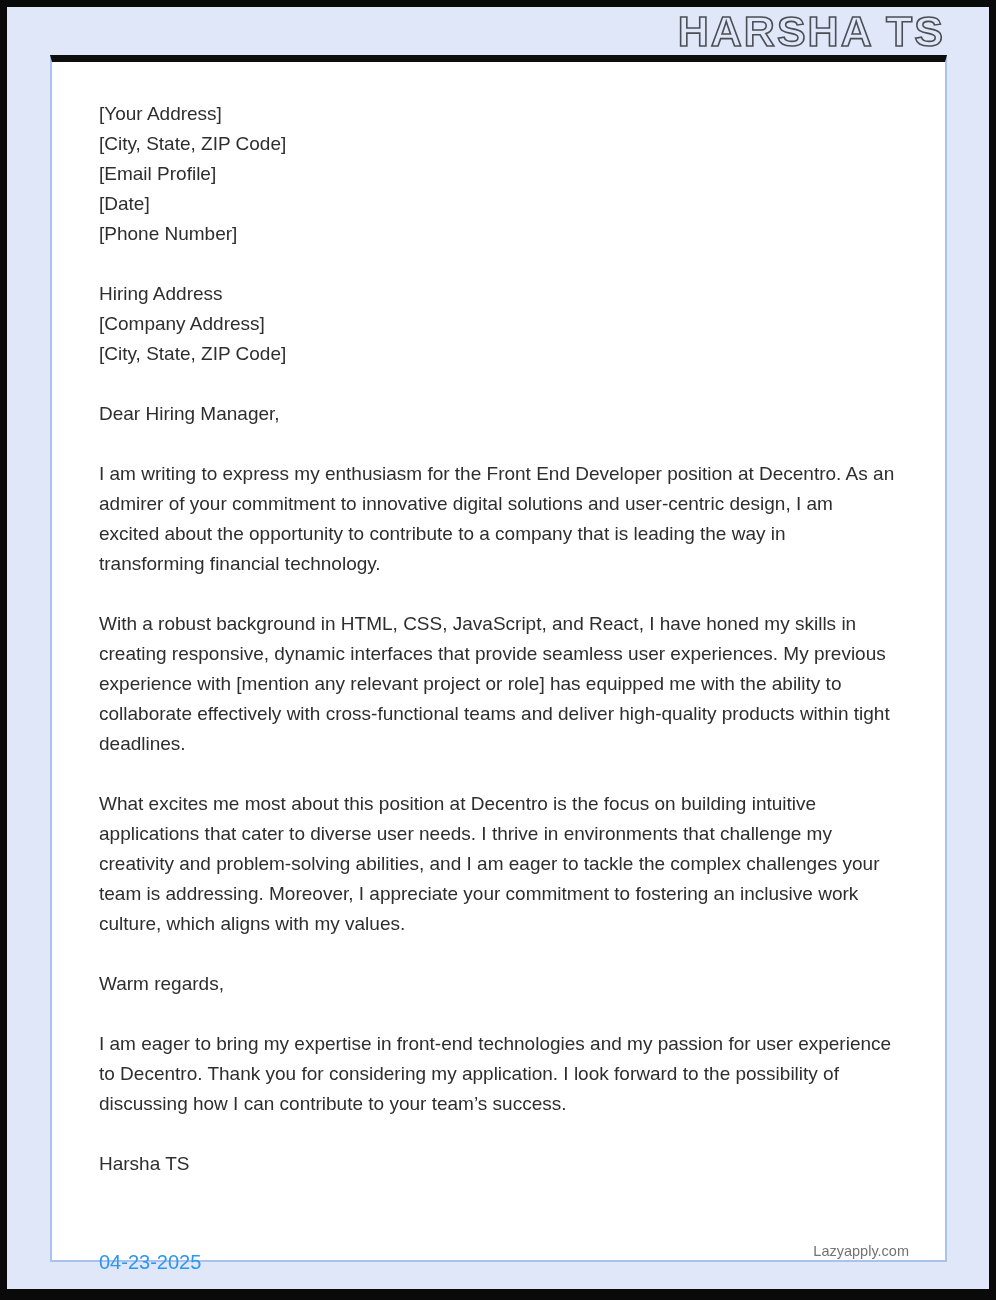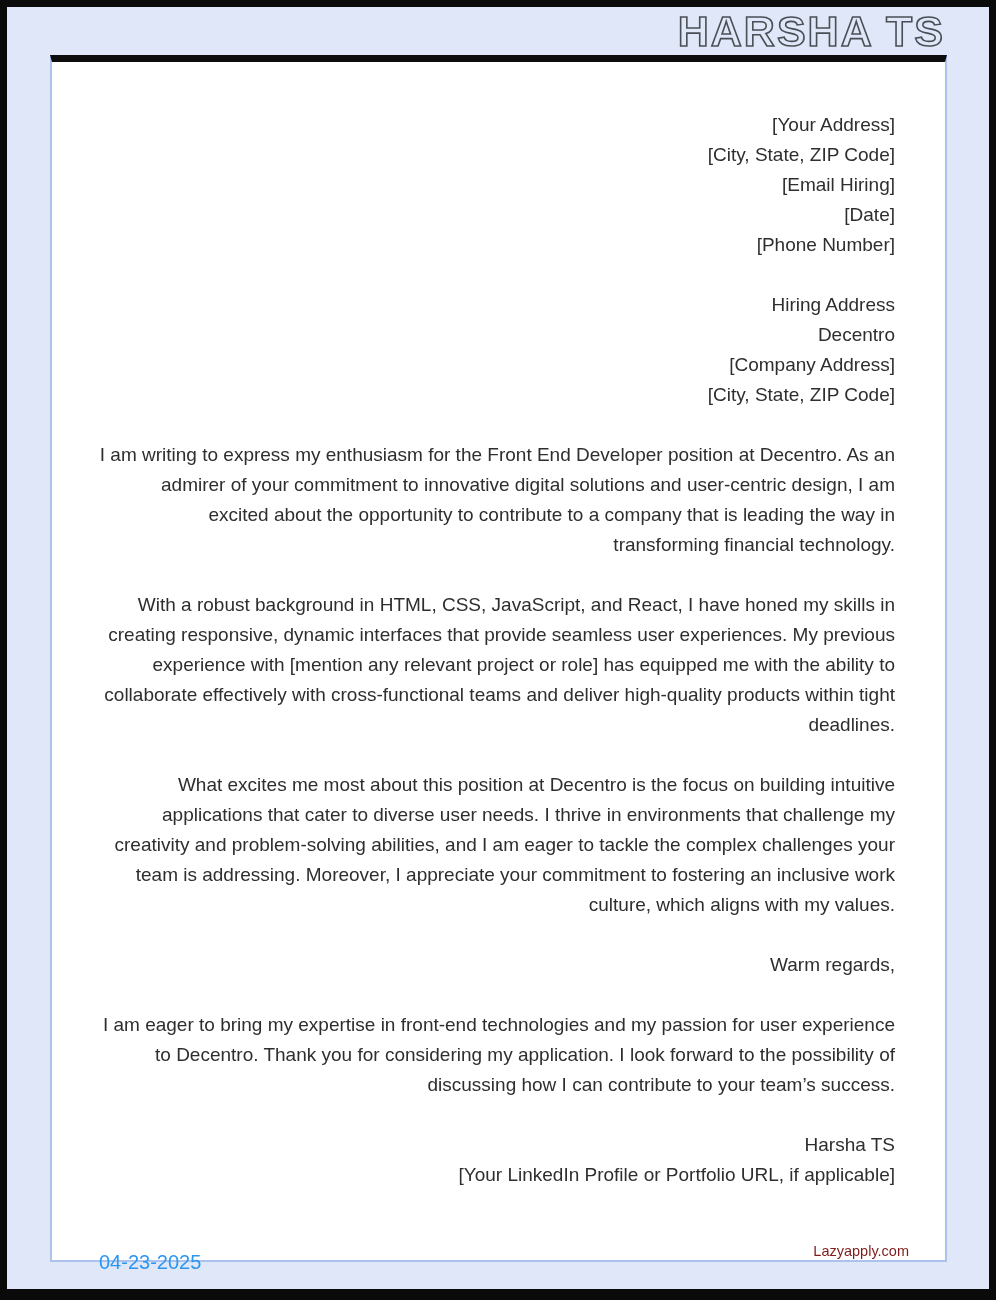--- a/index.html
+++ b/index.html
@@ -41,25 +41,24 @@
     top: 48px;
     width: 897px;
     height: 1207px;
     background: #ffffff;
     border-top: 7px solid #0d0d0d;
     border-left: 2px solid #abc3ec;
     border-right: 2px solid #abc3ec;
     border-bottom: 2px solid #abc3ec;
   }
   .letter-body {
-    padding: 48px 50px 0 47px;
+    padding: 37px 50px 0 47px;
     font-size: 19px;
     line-height: 30px;
     color: #2e2e2e;
-    text-align: right;
   }
   .block { margin-bottom: 30px; }
   .block:last-child { margin-bottom: 0; }
   .line { display: block; }
   .paragraph { display: block; }
   
   .date-stamp {
     position: absolute;
     left: 47px;
     bottom: -16px;
@@ -68,63 +67,64 @@
     color: #2d96f0;
     white-space: nowrap;
     text-align: right;
   }
   
   .watermark {
     position: absolute;
     right: 36px;
     bottom: 1px;
     font-size: 14.5px;
-    color: #7f1d1d;
+    color: #737373;
     white-space: nowrap;
   }
 </style>
 </head>
 <body>
 
 <div class="frame">
   <div class="canvas">
 
     <div class="header-name">HARSHA TS</div>
 
     <div class="page">
       <div class="letter-body">
 
         <div class="block">
           <span class="line">[Your Address]</span>
           <span class="line">[City, State, ZIP Code]</span>
-          <span class="line">[Email Hiring]</span>
+          <span class="line">[Email Profile]</span>
           <span class="line">[Date]</span>
           <span class="line">[Phone Number]</span>
         </div>
 
         <div class="block">
           <span class="line">Hiring Address</span>
-          <span class="line">Decentro</span>
           <span class="line">[Company Address]</span>
           <span class="line">[City, State, ZIP Code]</span>
         </div>
 
+        <div class="block">
+          <span class="line">Dear Hiring Manager,</span>
+        </div>
 
         <div class="block paragraph">I am writing to express my enthusiasm for the Front End Developer position at Decentro. As an admirer of your commitment to innovative digital solutions and user-centric design, I am excited about the opportunity to contribute to a company that is leading the way in transforming financial technology.</div>
         <div class="block paragraph">With a robust background in HTML, CSS, JavaScript, and React, I have honed my skills in creating responsive, dynamic interfaces that provide seamless user experiences. My previous experience with [mention any relevant project or role] has equipped me with the ability to collaborate effectively with cross-functional teams and deliver high-quality products within tight deadlines.</div>
         <div class="block paragraph">What excites me most about this position at Decentro is the focus on building intuitive applications that cater to diverse user needs. I thrive in environments that challenge my creativity and problem-solving abilities, and I am eager to tackle the complex challenges your team is addressing. Moreover, I appreciate your commitment to fostering an inclusive work culture, which aligns with my values.</div>
         <div class="block">
           <span class="line">Warm regards,</span>
         </div>
 
         <div class="block paragraph">I am eager to bring my expertise in front-end technologies and my passion for user experience to Decentro. Thank you for considering my application. I look forward to the possibility of discussing how I can contribute to your team’s success.</div>
 
         <div class="block">
           <span class="line">Harsha TS</span>
-          <span class="line">[Your LinkedIn Profile or Portfolio URL, if applicable]</span>
         </div>
 
       </div>
 
       <div class="date-stamp">04-23-2025</div>
 
       <div class="watermark">Lazyapply.com</div>
     </div>
 
   </div>

